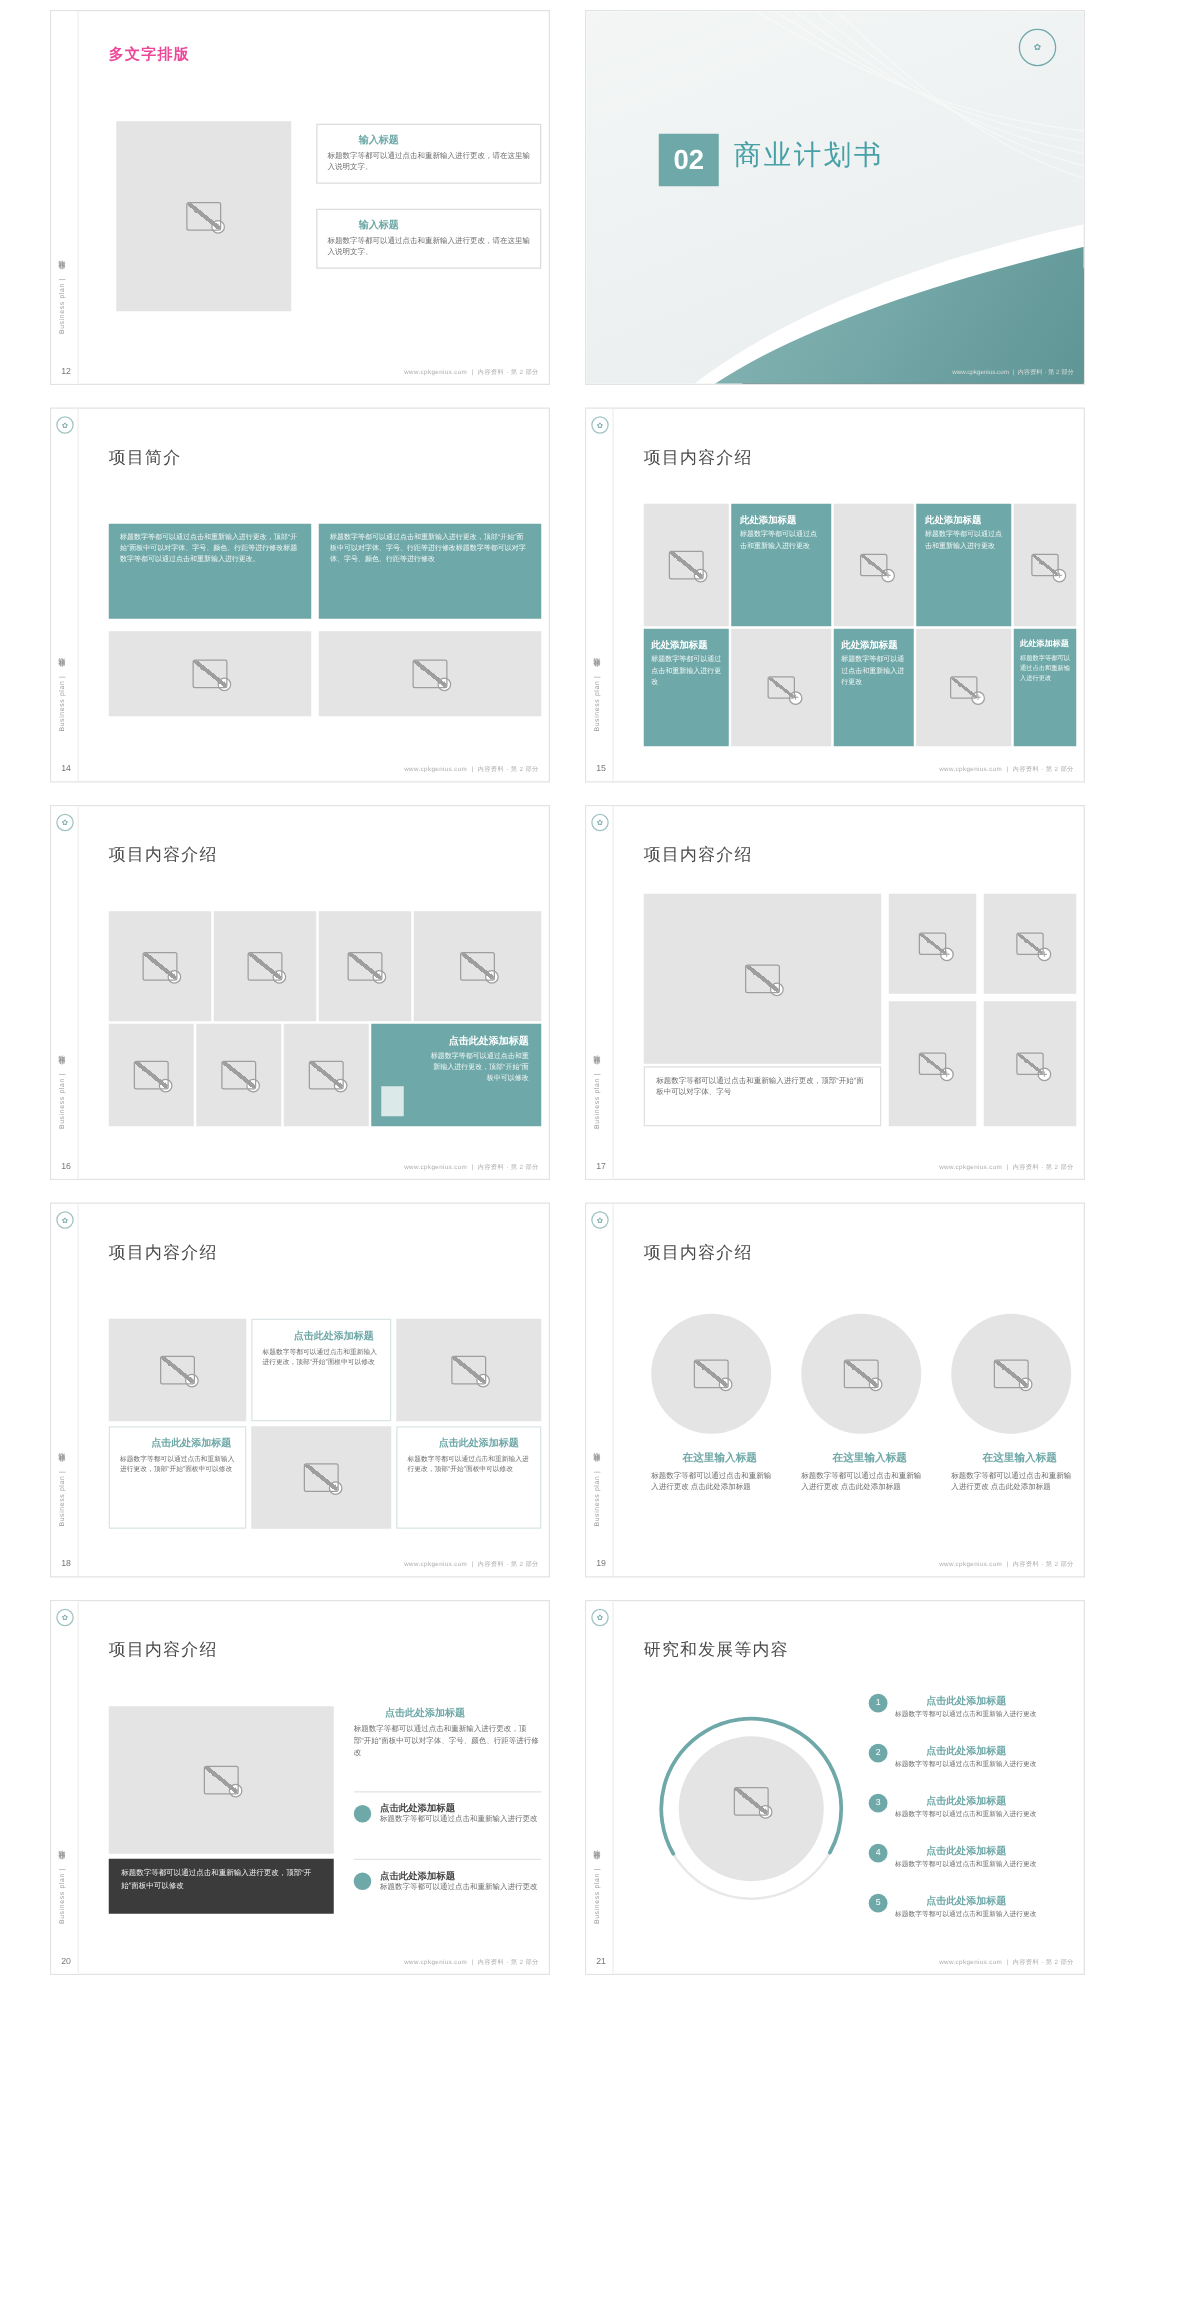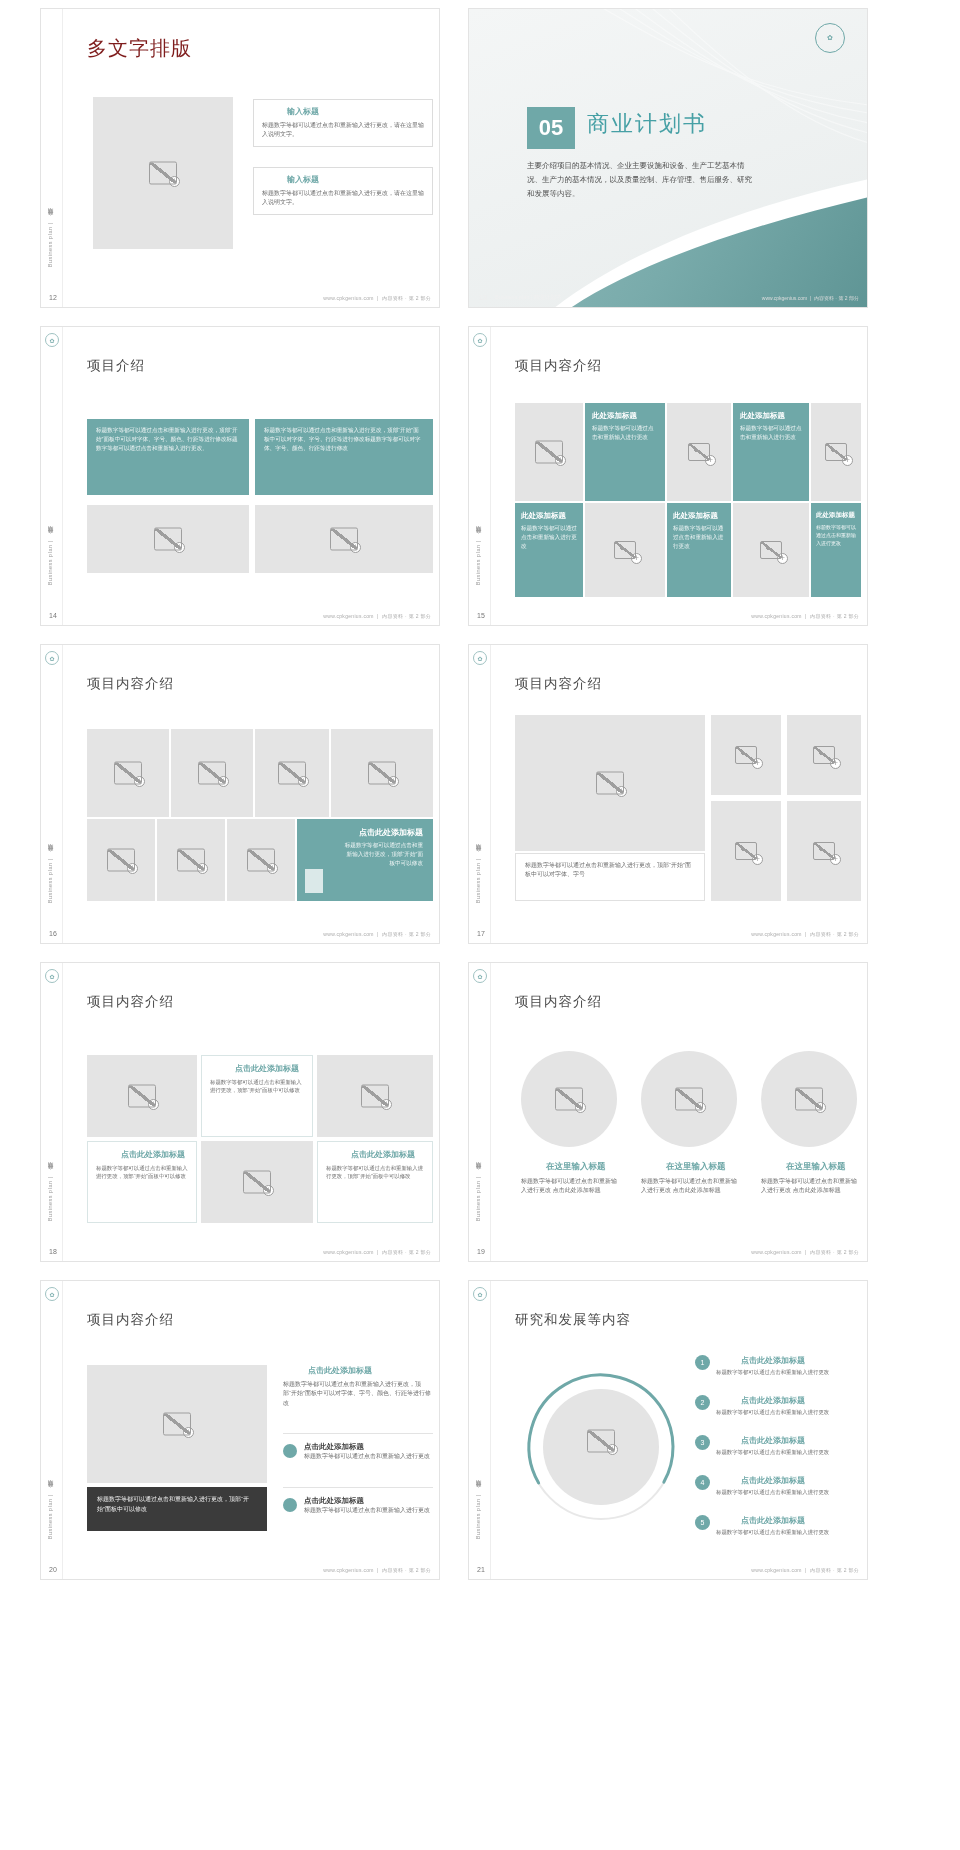--- a/index.html
+++ b/index.html
@@ -56,21 +56,21 @@
     left:50%; top:50%; margin-left:6px; margin-top:3px;
     font-size:9px; line-height:8px; text-align:center; color:#9e9e9e;
   }
   .teal { background:#6fa8a8; color:#fff; }
   .cap { font-size:6px; line-height:1.55; color:#6d6d6d; }
   .cap-w { font-size:5.6px; line-height:1.6; color:#f2f7f7; }
   .hd-teal { font-size:8px; color:#6fa8a8; font-weight:bold; margin-bottom:4px;padding-left:25px;}
   .hd-white { font-size:7.5px; color:#fff; font-weight:bold; margin-bottom:3px;}
 
   
-  .s12-title{ position:absolute; left:46px; top:26px; font-size:20px; color:#7f1d1d; letter-spacing:1px;}
+  .s12-title{ position:absolute; left:46px; top:26px; font-size:12px; color:#ec4899; letter-spacing:1px;font-weight:bold;}
   .s12-img{ position:absolute; left:52px; top:88px; width:140px; height:152px; }
   .s12-box{ position:absolute; left:212px; width:180px; border:1px solid #dcdcdc; padding:6px 8px; }
   
   .s13 { background:#fff; }
   .s13-bg { position:absolute; inset:0; overflow:hidden; }
   .s13-dark {
     position:absolute; right:0; bottom:0; width:100%; height:100%;
     background:#3b3b3b;
     clip-path: path("M 0 300 L 400 300 L 400 205 C 300 232 190 268 120 300 Z");
   }
@@ -142,40 +142,39 @@
           <path d="M140 -20 C 220 40 292 94 400 114"></path>
           <path d="M160 -20 C 238 46 308 102 400 124"></path>
           <path d="M180 -20 C 254 54 324 112 400 134"></path>
         </g>
       </svg>
     </div>
     <div class="sidebar" style="background:transparent;border-right:none;"></div>
     <div class="s13-seal">
       <span>✿</span>
     </div>
-    <div class="s13-num">05</div>
+    <div class="s13-num">02</div>
     <div class="s13-h">商业计划书</div>
-    <div class="s13-p">主要介绍项目的基本情况、企业主要设施和设备、生产工艺基本情况、生产力的基本情况，以及质量控制、库存管理、售后服务、研究和发展等内容。</div>
     <div class="s13-pn">13</div>
     <div class="s13-foot">Business plan | 商业计划书</div>
     <div class="s13-fr">
       <span>www.cpkgenius.com</span>
       &nbsp;|&nbsp;
       <span>内容资料 · 第 2 部分</span>
     </div>
   </div>
 
   <div class="slide">
     <div class="sidebar">
       <div class="sb-logo">
           <span>✿</span>
         </div>
       <div class="sb-text">Business plan  |  商业计划书</div>
     </div>
-    <div class="title">项目介绍</div>
+    <div class="title">项目简介</div>
     <div class="teal" style="position:absolute;left:46px;top:92px;width:162px;height:76px;padding:7px 9px;">
       <div class="cap-w">标题数字等都可以通过点击和重新输入进行更改，顶部“开始”面板中可以对字体、字号、颜色、行距等进行修改标题数字等都可以通过点击和重新输入进行更改。</div>
     </div>
     <div class="teal" style="position:absolute;left:214px;top:92px;width:178px;height:76px;padding:7px 9px;">
       <div class="cap-w">标题数字等都可以通过点击和重新输入进行更改，顶部“开始”面板中可以对字体、字号、行距等进行修改标题数字等都可以对字体、字号、颜色、行距等进行修改</div>
     </div>
     <div class="ph" style="position:absolute;left:46px;top:178px;width:162px;height:68px;">
         <span class="plus">+</span>
       </div>
     <div class="ph" style="position:absolute;left:214px;top:178px;width:178px;height:68px;">

